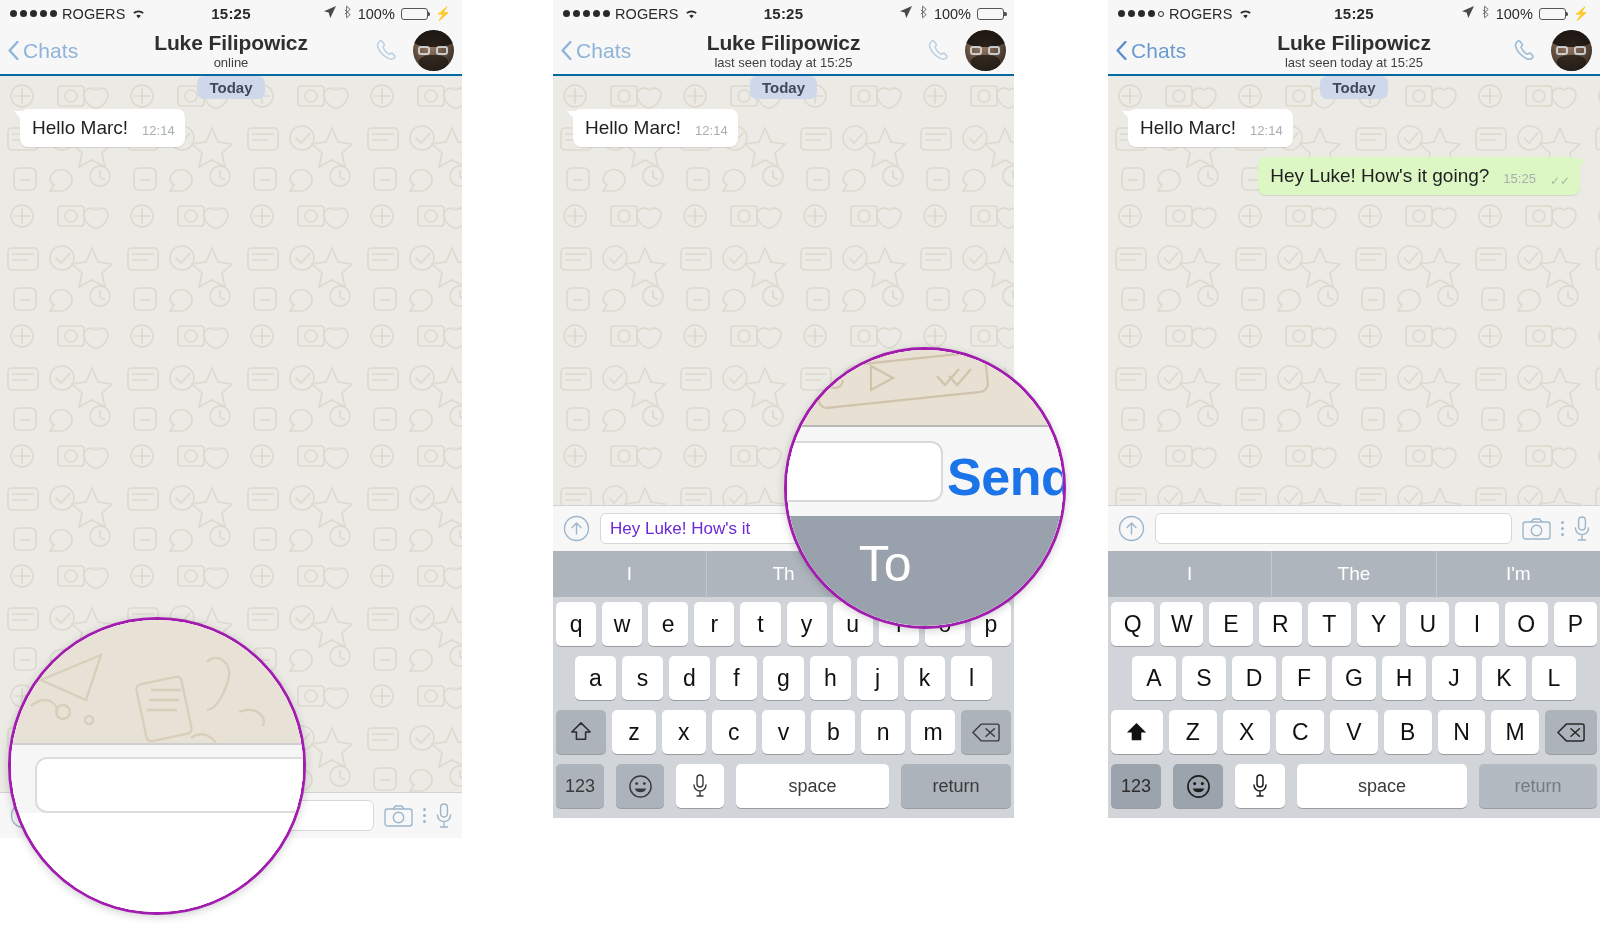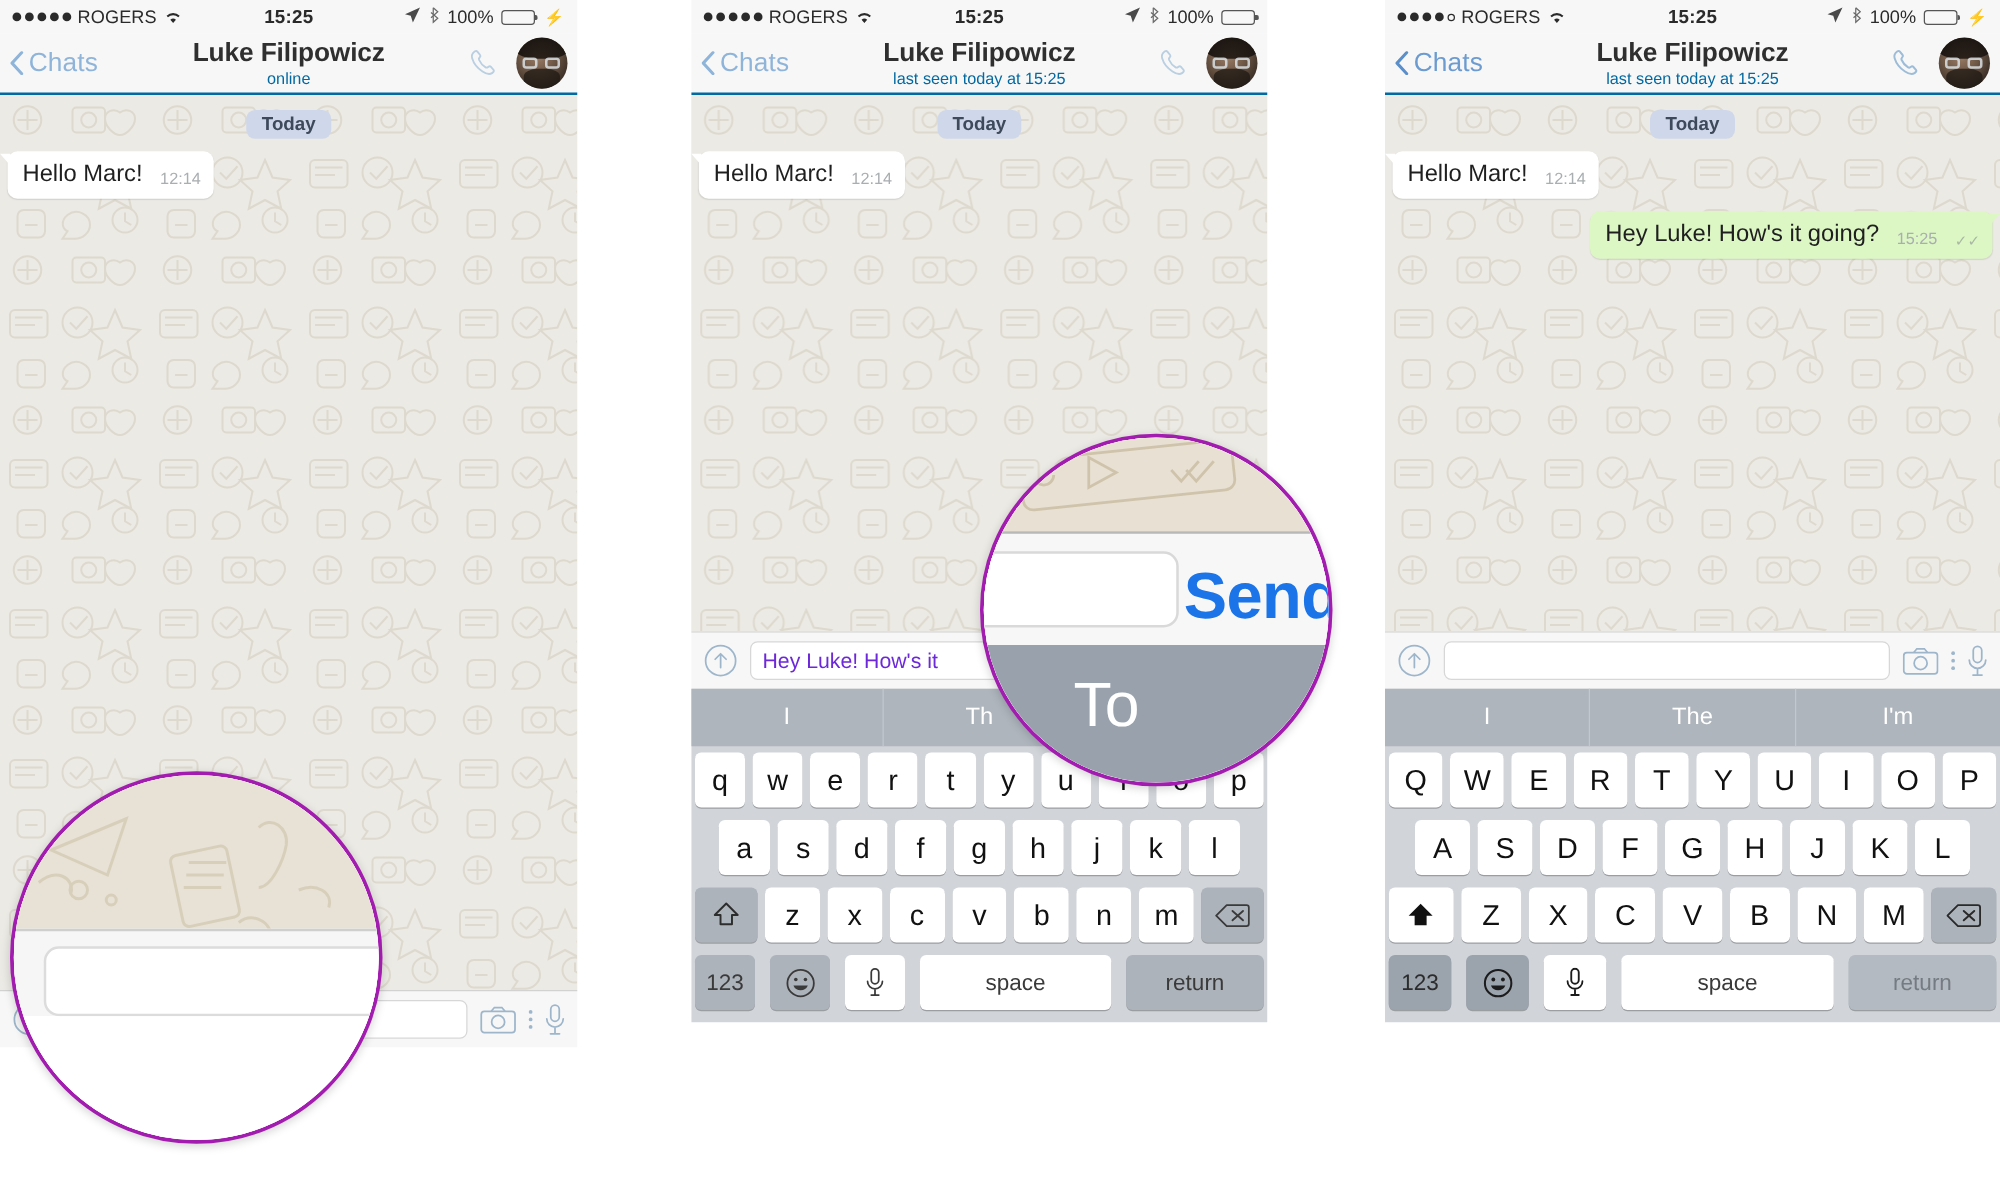--- a/index.html
+++ b/index.html
@@ -51,21 +51,21 @@
     display: flex; align-items: center; padding: 0 8px; position: relative;
   }
   .back { display:flex; align-items:center; gap:4px; color:#8fb4d9; z-index:3; cursor:pointer; }
   .chev { width: 11px; height: 19px; }
   .back-label { font-size: 21px; color:#8fb4d9; letter-spacing:.1px; }
   .nav-center {
     position:absolute; left:0; right:0; text-align:center; pointer-events:none;
     display:flex; flex-direction:column; align-items:center; justify-content:center;
   }
   .nav-title { font-size: 21px; font-weight: 700; color:#2f2f2f; letter-spacing:-.1px; line-height:1.1; }
-  .nav-sub { font-size: 13px; color:#0369a1; line-height:1.2; margin-top:1px; }
+  .nav-sub { font-size: 13px; color:#404040; line-height:1.2; margin-top:1px; }
   .nav-right { margin-left:auto; display:flex; align-items:center; gap:12px; z-index:3; }
   .phone-ico { width:28px; height:28px; color:#b9cfe2; }
   .avatar {
     width: 41px; height: 41px; border-radius: 50%; overflow:hidden;
     background: radial-gradient(circle at 42% 35%, #9d8068 0%, #6b5544 42%, #3b2f27 75%, #241c17 100%);
     position: relative; flex: none;
   }
   .avatar .hair { position:absolute; left:0; top:0; width:100%; height:42%;
      background: radial-gradient(ellipse at 50% 100%, #2b211a 0%, #1d1713 70%); border-radius:50% 50% 40% 40%; }
   .avatar .glassL { position:absolute; left:12%; top:40%; width:30%; height:22%;
@@ -74,26 +74,26 @@
      border:2px solid rgba(225,232,238,.8); border-radius:3px; }
   .avatar .beard { position:absolute; left:14%; top:60%; width:72%; height:40%;
      background: rgba(30,24,19,.75); border-radius: 40% 40% 50% 50%; }
 
   
   .chat {
     position: relative; flex: 1; overflow: hidden;
     background-color: #eceae4;
   }
   .chat .wallpaper { position:absolute; inset:0; opacity:1; }
-  .daybadge-wrap { text-align:center; padding-top: 12px; }
+  .daybadge-wrap { text-align:center; padding-top: 0; }
   .daybadge {
     display:inline-block; background: #cfd8ea; color:#3e4a5c;
     font-size: 15px; font-weight: 700; padding: 3px 12px; border-radius: 7px;
   }
-  .msgrow { display:flex; padding: 0 6px; margin-top: 10px; align-items: center; }
+  .msgrow { display:flex; padding: 0 20px; margin-top: 10px; align-items: center; }
   .msgrow.out { justify-content: flex-end; }
   .bubble {
     position: relative; background: #fff; border-radius: 8px;
     padding: 7px 10px 7px 12px; display:flex; align-items:flex-end; gap:14px;
     box-shadow: 0 1px 1px rgba(0,0,0,.10); max-width: 80%;
   }
   .bubble.out { background: #dcf7c4; }
   .bubble .text { font-size: 19px; color:#1f1f1f; line-height:1.25; }
   .bubble .time { font-size: 13px; color:#a9aeb0; white-space:nowrap; padding-bottom:2px; }
   .bubble .ticks { font-size: 12px; color:#a9b8a4; }

